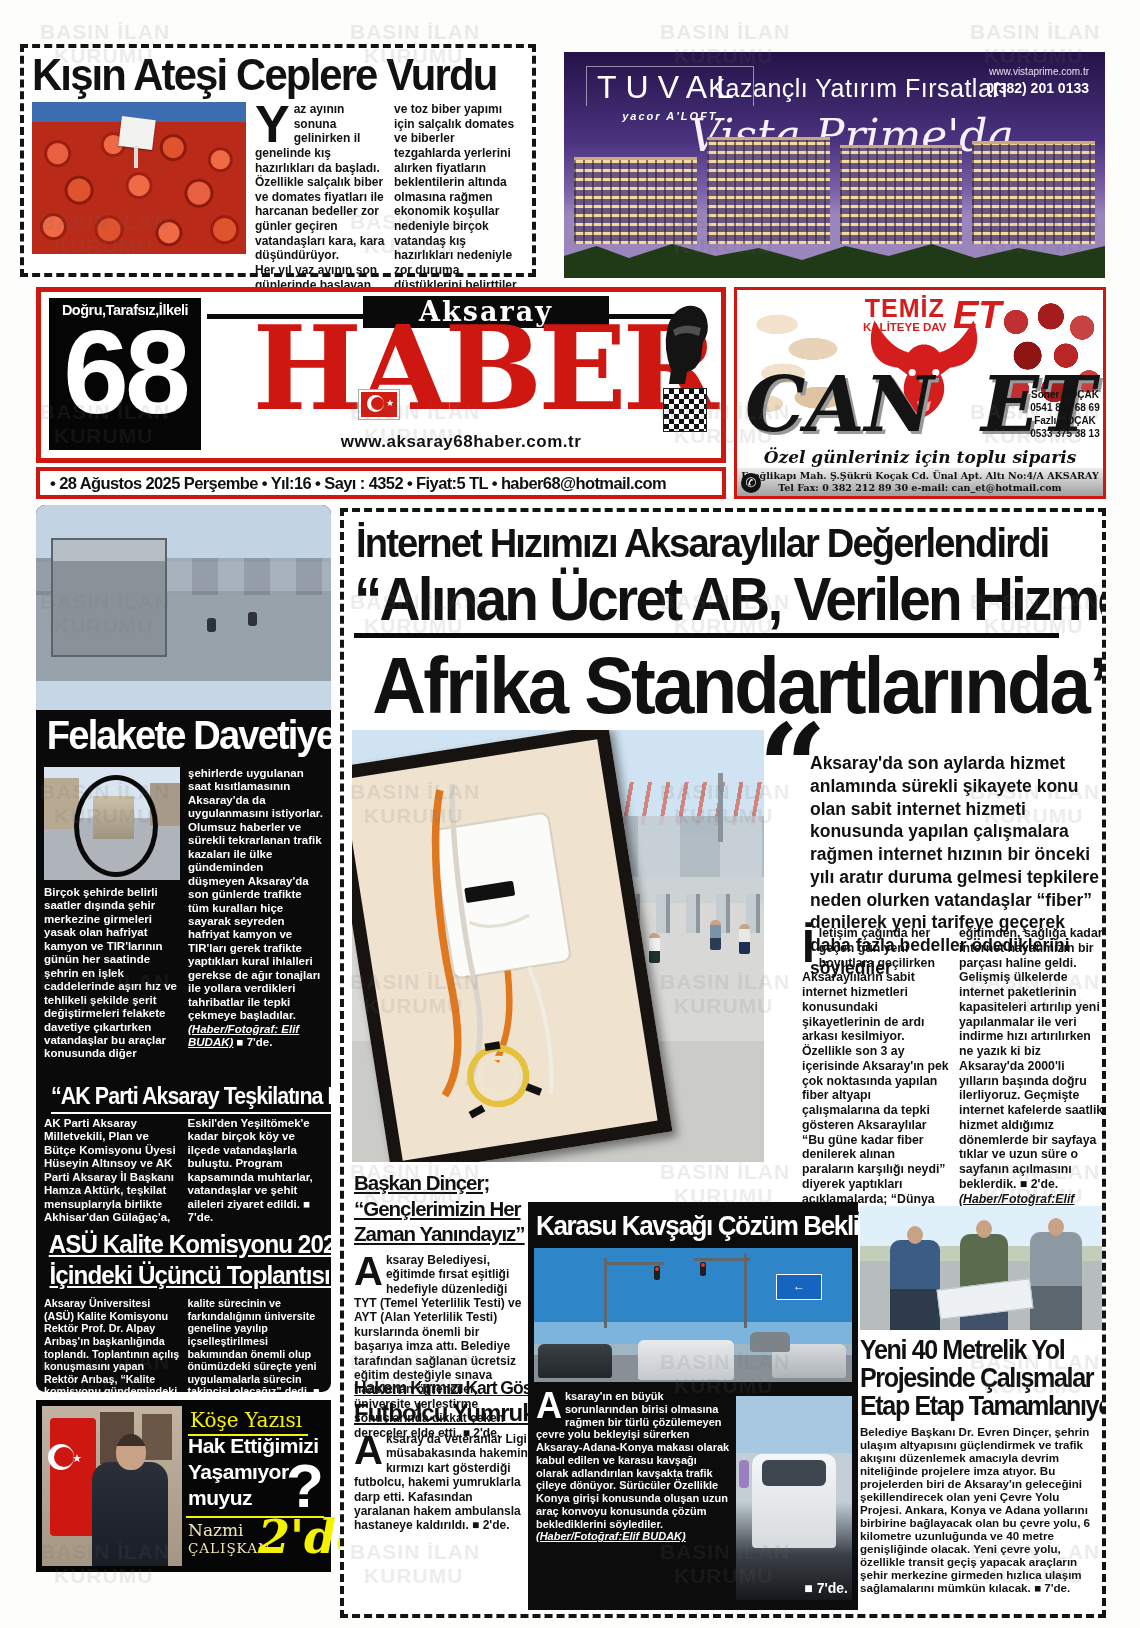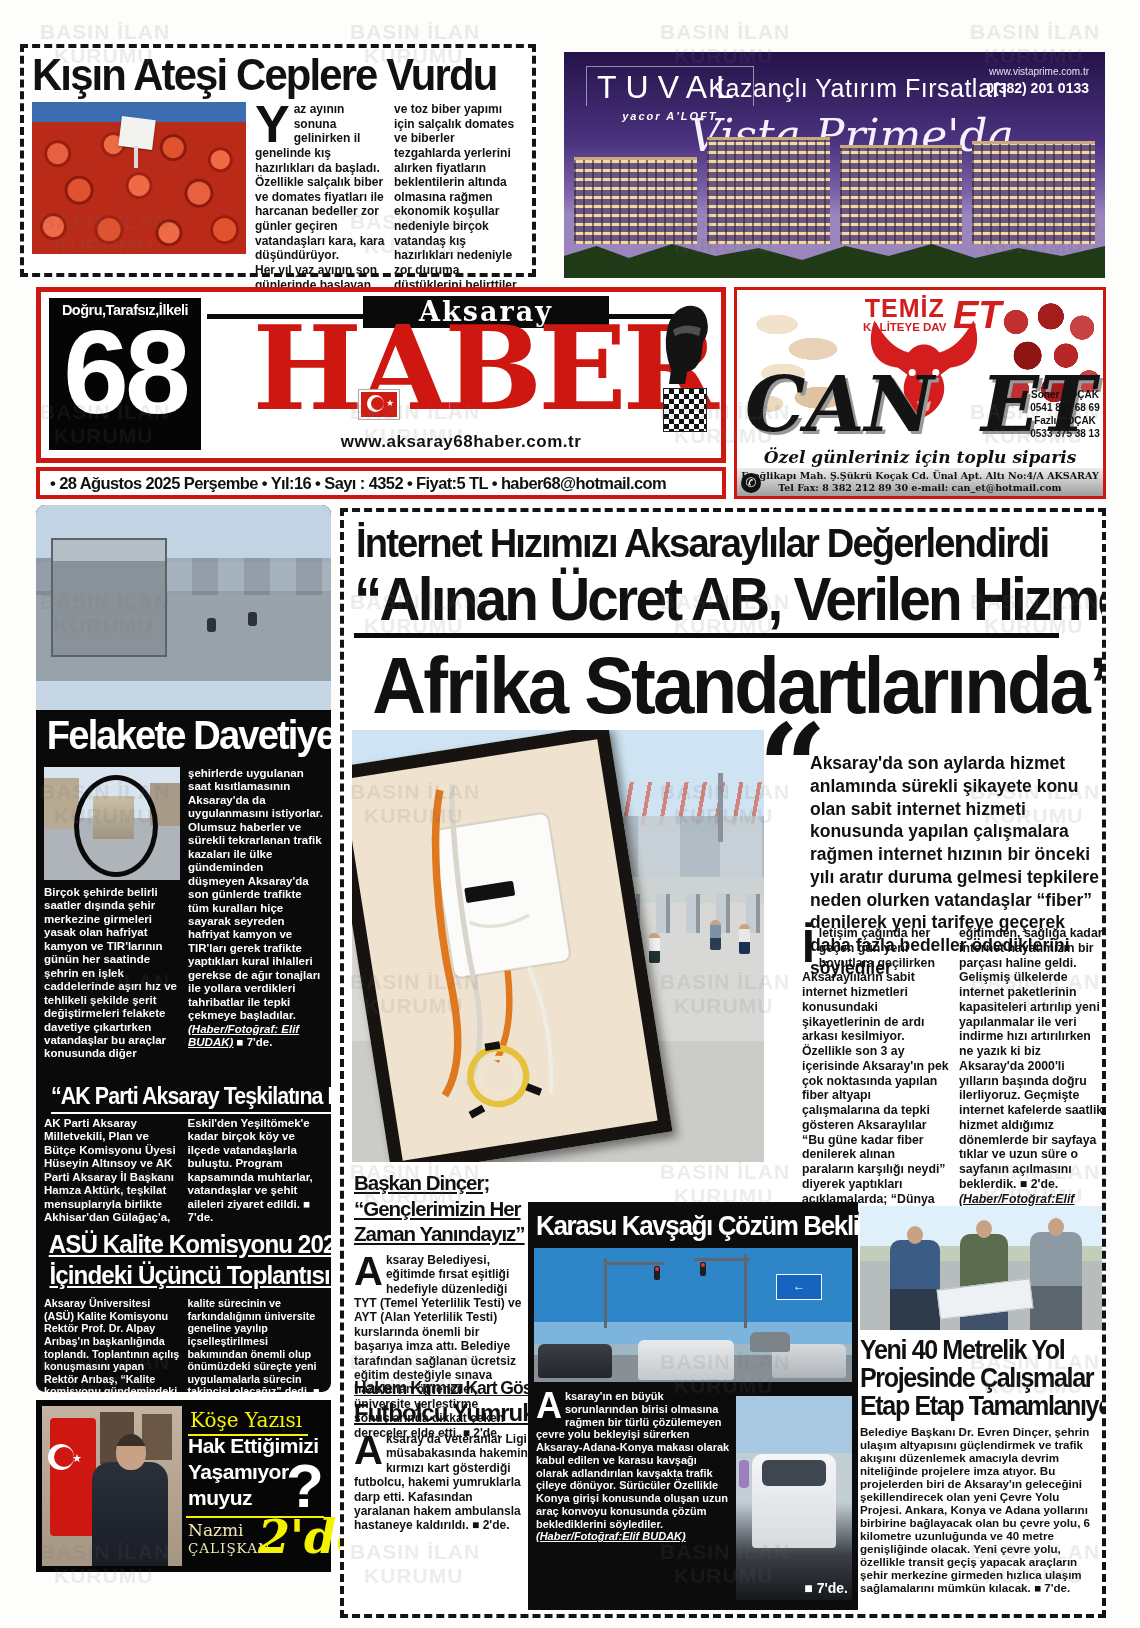--- a/index.html
+++ b/index.html
@@ -289,21 +289,21 @@
     <div class="et2">ET</div>
     <div class="contacts">
       <div>Soner KOÇAK</div>
       <div>0541 890 68 69</div>
       <div>Fazlı KOÇAK</div>
       <div>0533 375 38 13</div>
     </div>
     <div class="script">Özel günleriniz için toplu siparis alınır.</div>
     <div class="bar">
       <div>Ereğlikapı Mah. Ş.Şükrü Koçak Cd. Ünal Apt. Altı No:4/A AKSARAY</div>
-      <div>Tel Fax: 8 382 212 89 30   e-mail: can_et@hotmail.com</div>
+      <div>Tel Fax: 0 382 212 89 30   e-mail: can_et@hotmail.com</div>
     </div>
     <div class="ph">✆</div>
   </div>
 
   <div id="leftcol" class="abs">
     <div class="street">
       <div class="blds"></div>
       <div class="truck"></div>
       <div class="m1"></div>
       <div class="m2"></div>

